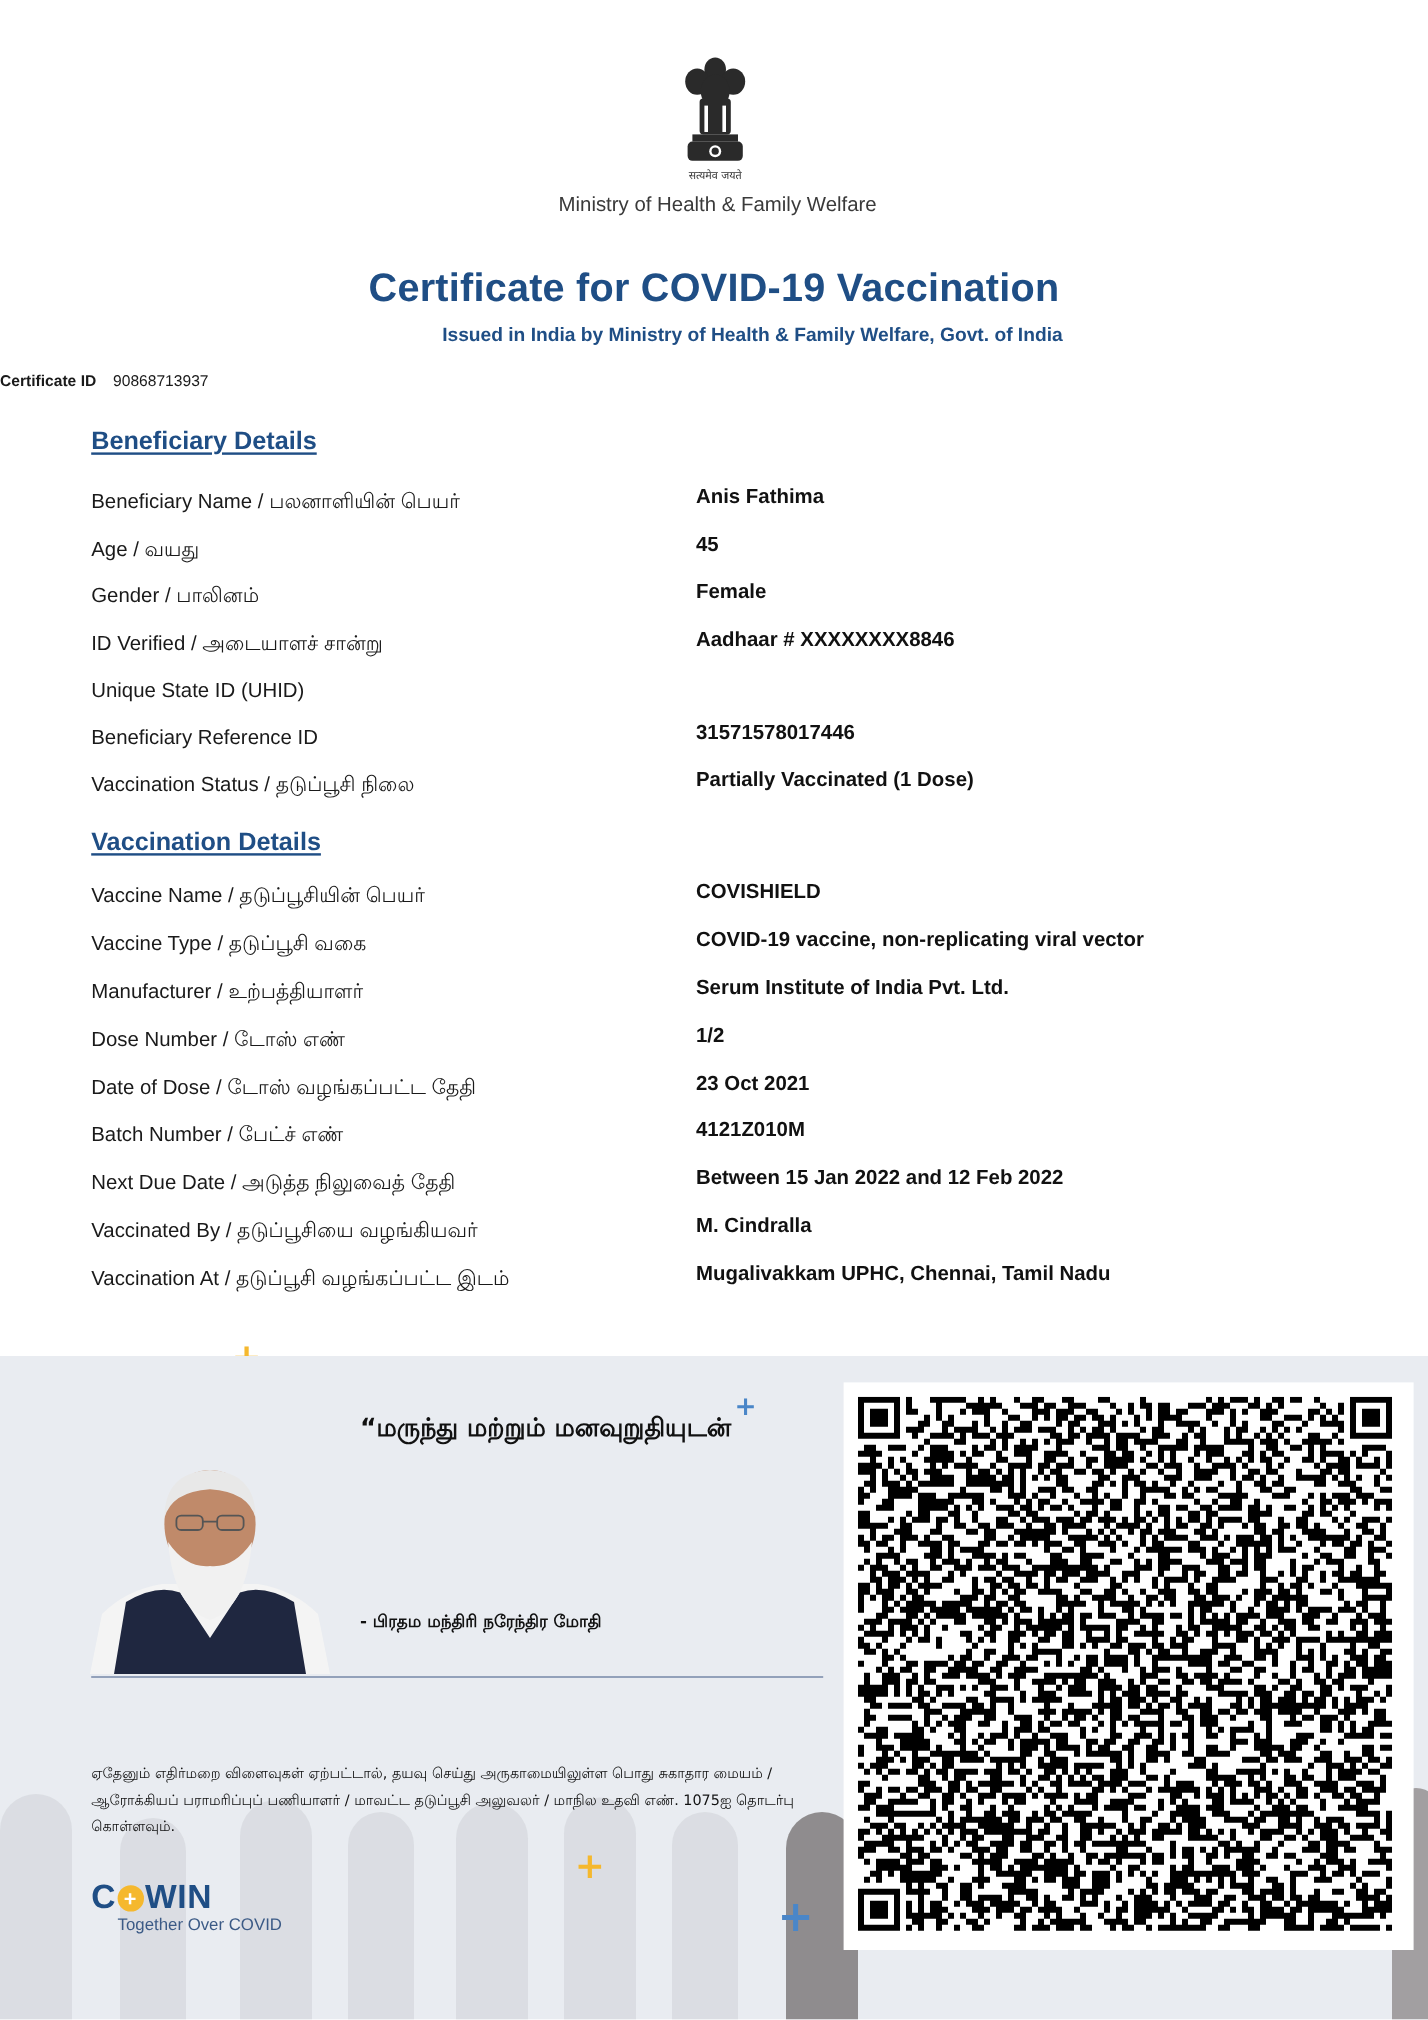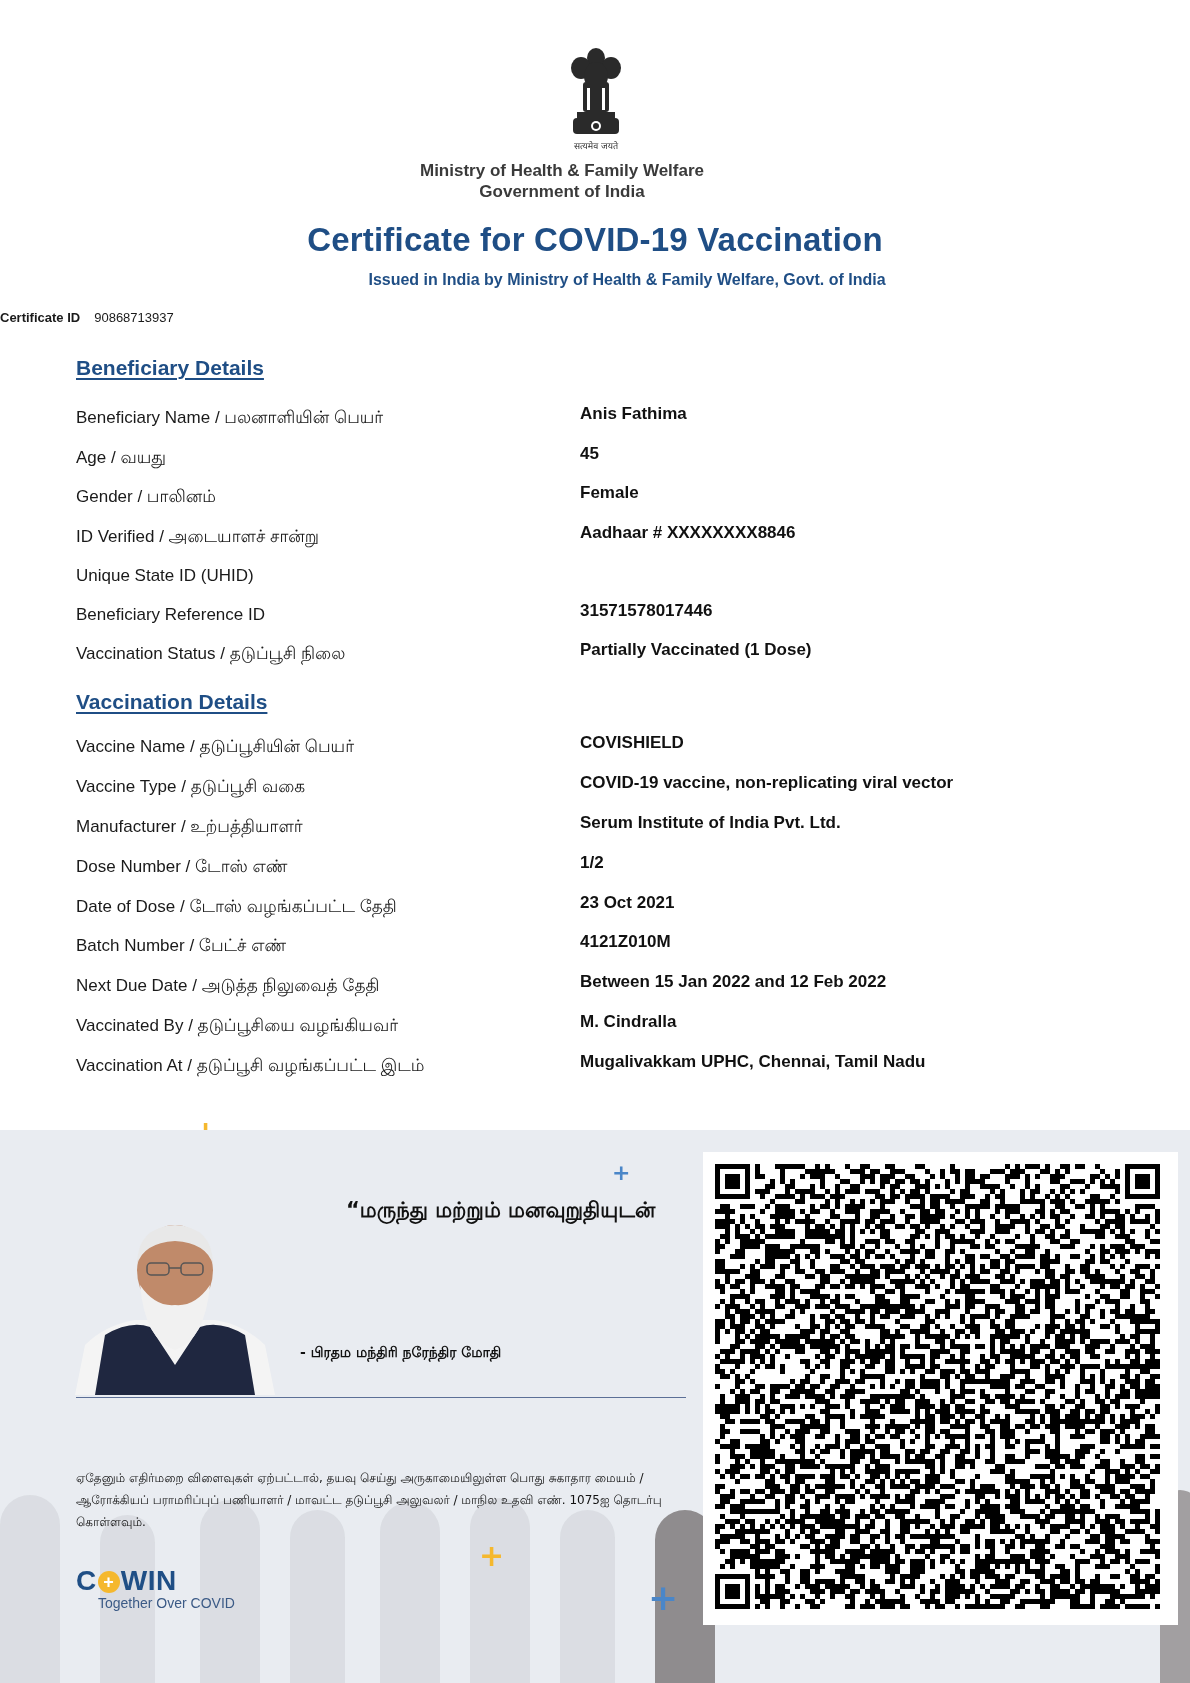--- a/index.html
+++ b/index.html
@@ -6,38 +6,38 @@
   body {
     width: 1190px; height: 1683px; position: relative; overflow: hidden;
     background: #ffffff; color: #1a1a1a;
     font-family: "Liberation Sans", "DejaVu Sans", sans-serif;
   }
   .abs { position: absolute; }
 
   
   #emblem { left: 565px; top: 42px; width: 62px; height: 112px; }
   #motto { left: 540px; top: 139px; width: 112px; text-align: center; font-size: 9px; color: #333; font-family: "DejaVu Sans", sans-serif; }
-  #ministry { left: 0; top: 160px; width: 1124px; text-align: center; font-size: 17px; font-weight: bold; color: #3a3a3a; line-height: 21px; }
+  #ministry { left: 0; top: 160px; width: 1124px; text-align: center; font-size: 17px; font-weight: normal; color: #3a3a3a; line-height: 21px; padding-left: 36px; }
   #title { left: 0; top: 221px; width: 1190px; text-align: center; font-size: 33px; font-weight: bold; color: #1f4e85; letter-spacing: 0.2px; }
   #subtitle { left: 0; top: 271px; width: 1190px; text-align: center; font-size: 16px; font-weight: bold; color: #1f4e85; margin-left: 32px; }
   #cert-id { left: 0; top: 310px; width: 952px; text-align: left; font-size: 13px; }
   #cert-id .lbl { font-weight: bold; margin-right: 14px; }
 
   
   .section-title { position: absolute; left: 76px; font-size: 21px; font-weight: bold; color: #1f4e85; text-decoration: underline; text-underline-offset: 3px; }
   .row { position: absolute; left: 76px; width: 1060px; height: 24px; }
   .row .label { position: absolute; left: 0; top: 0; font-size: 17px; color: #1a1a1a; white-space: nowrap; }
   .row .value { position: absolute; left: 504px; top: -4px; font-size: 17px; font-weight: bold; color: #111; white-space: nowrap; }
 
   
   #band { left: 0; top: 1130px; width: 1190px; height: 553px; background: #e9ecf1; overflow: hidden; }
   .silhouette { position: absolute; background: #d5d8dd; border-radius: 30px 30px 4px 4px; opacity: 0.75; }
   .plus { position: absolute; font-weight: bold; line-height: 1; font-family: "DejaVu Sans", sans-serif; }
   #portrait { left: 75px; top: 85px; width: 200px; height: 180px; }
-  #quote-tamil { left: 300px; top: 68px; font-size: 21px; font-weight: bold; line-height: 24px; color: #111; width: 340px; font-family: "DejaVu Sans", sans-serif; margin-left: 46px; }
+  #quote-tamil { left: 300px; top: 48px; font-size: 21px; font-weight: bold; line-height: 24px; color: #111; width: 340px; font-family: "DejaVu Sans", sans-serif; }
   #quote-en { left: 300px; top: 124px; font-size: 26px; color: #111; line-height: 38px; width: 380px; }
   #quote-attrib { left: 300px; top: 214px; font-size: 14px; font-weight: bold; color: #111; font-family: "DejaVu Sans", sans-serif; }
   #band-rule { left: 76px; top: 267px; width: 610px; height: 1px; background: #5c6f96; }
   #adverse-en { left: 76px; top: 288px; width: 610px; font-size: 13px; line-height: 18px; color: #111; }
   #adverse-ta { left: 76px; top: 337px; width: 610px; font-size: 12px; line-height: 22px; color: #111; font-family: "DejaVu Sans", sans-serif; }
   #cowin { left: 76px; top: 435px; }
   #cowin .logo { font-size: 28px; font-weight: bold; color: #1f4e85; letter-spacing: 0.5px; }
   #cowin .logo .o { display: inline-block; width: 22px; height: 22px; border-radius: 50%; background: #f5b82e; color: #fff; font-size: 18px; line-height: 22px; text-align: center; vertical-align: 2px; margin: 0 1px; }
   #cowin .tag { font-size: 14px; color: #3b5a86; margin-left: 22px; margin-top: -2px; }
 
@@ -61,21 +61,20 @@
   <g fill="#fff">
     <circle cx="31" cy="84" r="5"></circle>
     <rect x="22" y="46" width="3" height="22"></rect>
     <rect x="37" y="46" width="3" height="22"></rect>
   </g>
   <circle cx="31" cy="84" r="3" fill="#2a2a2a"></circle>
 </svg>
 <div id="motto" class="abs">सत्यमेव जयते</div>
 <div id="ministry" class="abs">
   <div>Ministry of Health &amp; Family Welfare</div>
-  <div>Government of India</div>
 </div>
 <div id="title" class="abs">Certificate for COVID-19 Vaccination</div>
 <div id="subtitle" class="abs">Issued in India by Ministry of Health &amp; Family Welfare, Govt. of India</div>
 <div id="cert-id" class="abs">
   <span class="lbl">Certificate ID</span><span>90868713937</span>
 </div>
 
 <div class="section-title" style="top:356px">Beneficiary Details</div>
 <div class="row" style="top:408px">
     <span class="label">Beneficiary Name / பலனாளியின் பெயர்</span>

